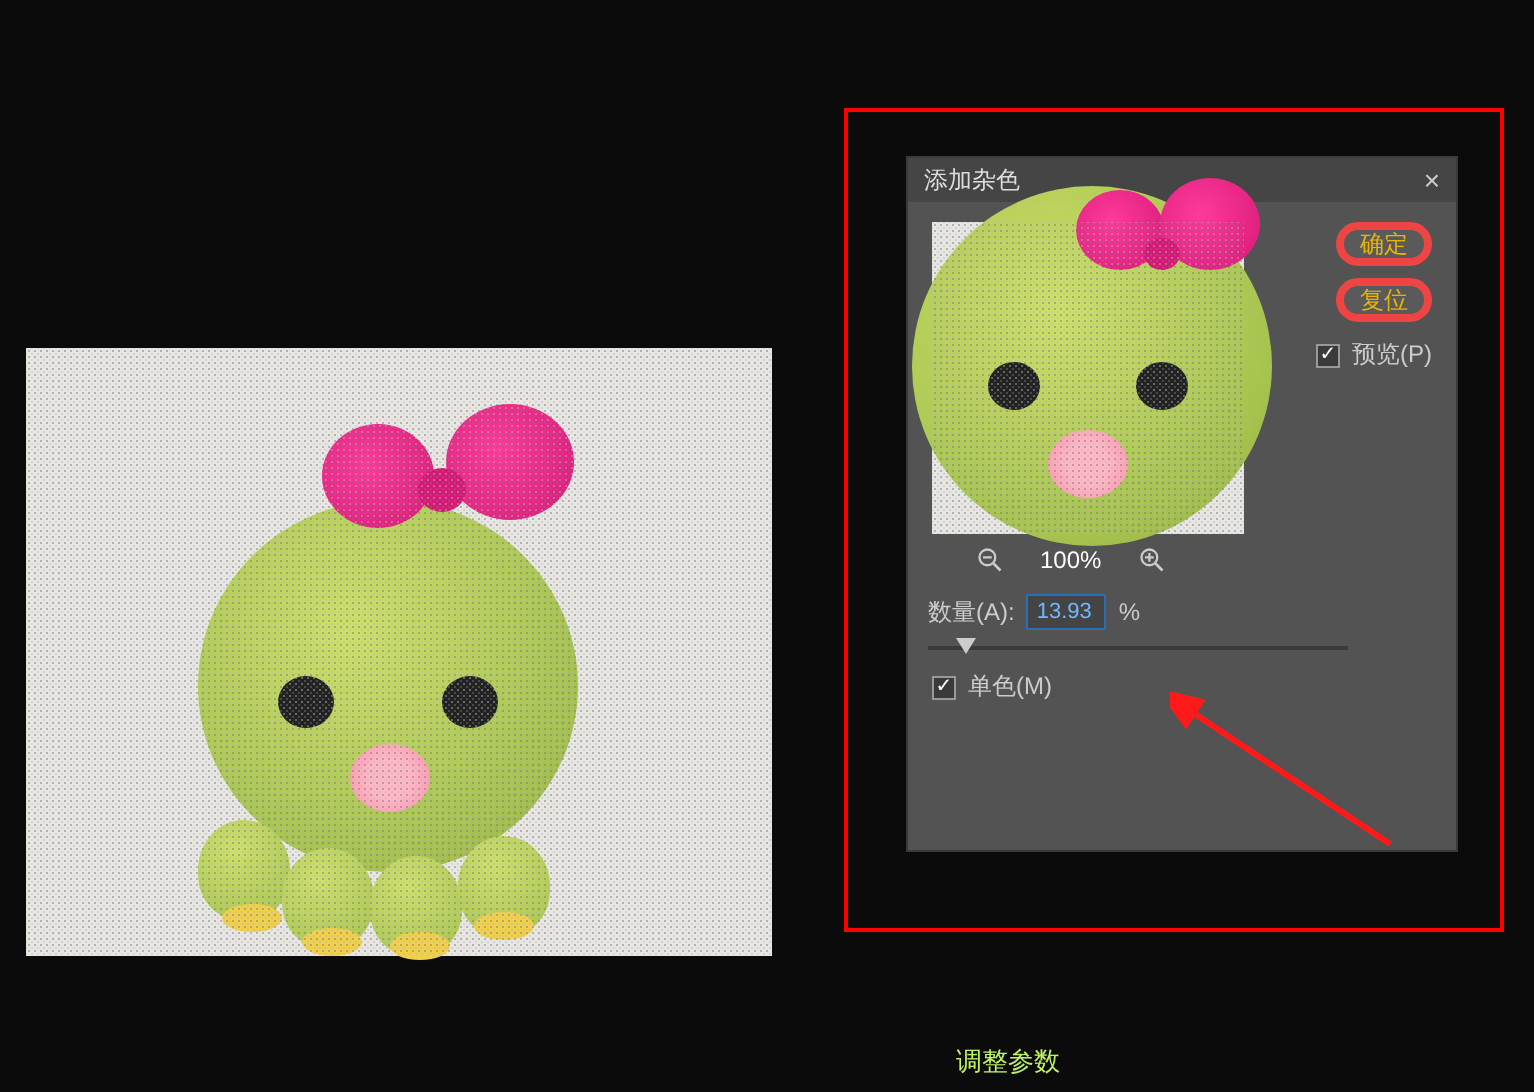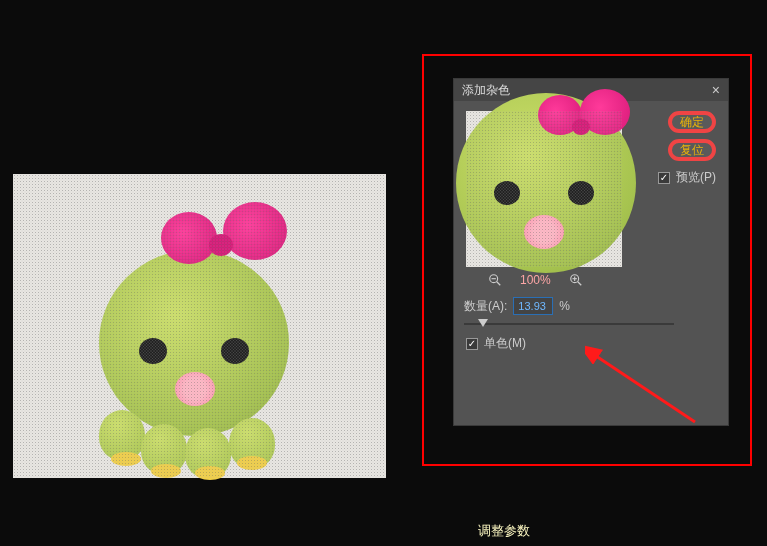--- a/index.html
+++ b/index.html
@@ -69,21 +69,21 @@
       margin-top: 6px;
       margin-left: 24px;
     }
     .zoom-icon {
       width: 14px;
       height: 14px;
       position: relative;
       cursor: pointer;
     }
     .zoom-icon svg { width: 14px; height: 14px; }
-    .zoom-text { color: #fca5a5; }
+    .zoom-text { color: #ffffff; }
     .btn {
       position: absolute;
       right: 12px;
       width: 48px;
       height: 22px;
       border-radius: 11px;
       background: #5a5a5a;
       border: 4px solid #ef4444;
       color: #eab308;
       display: flex;
@@ -201,21 +201,21 @@
     .arrow {
       position: absolute;
       left: 585px;
       top: 340px;
       pointer-events: none;
     }
     .caption {
       position: absolute;
       left: 478px;
       top: 522px;
-      color: #fef9c3;
+      color: #bef264;
       font-size: 13px;
     }
     
     .octo-wrap { position: relative; width: 100%; height: 100%; }
     .noise {
       position: absolute;
       inset: 0;
       opacity: 0.45;
       background-image:
         radial-gradient(#777 0.5px, transparent 0.5px),

